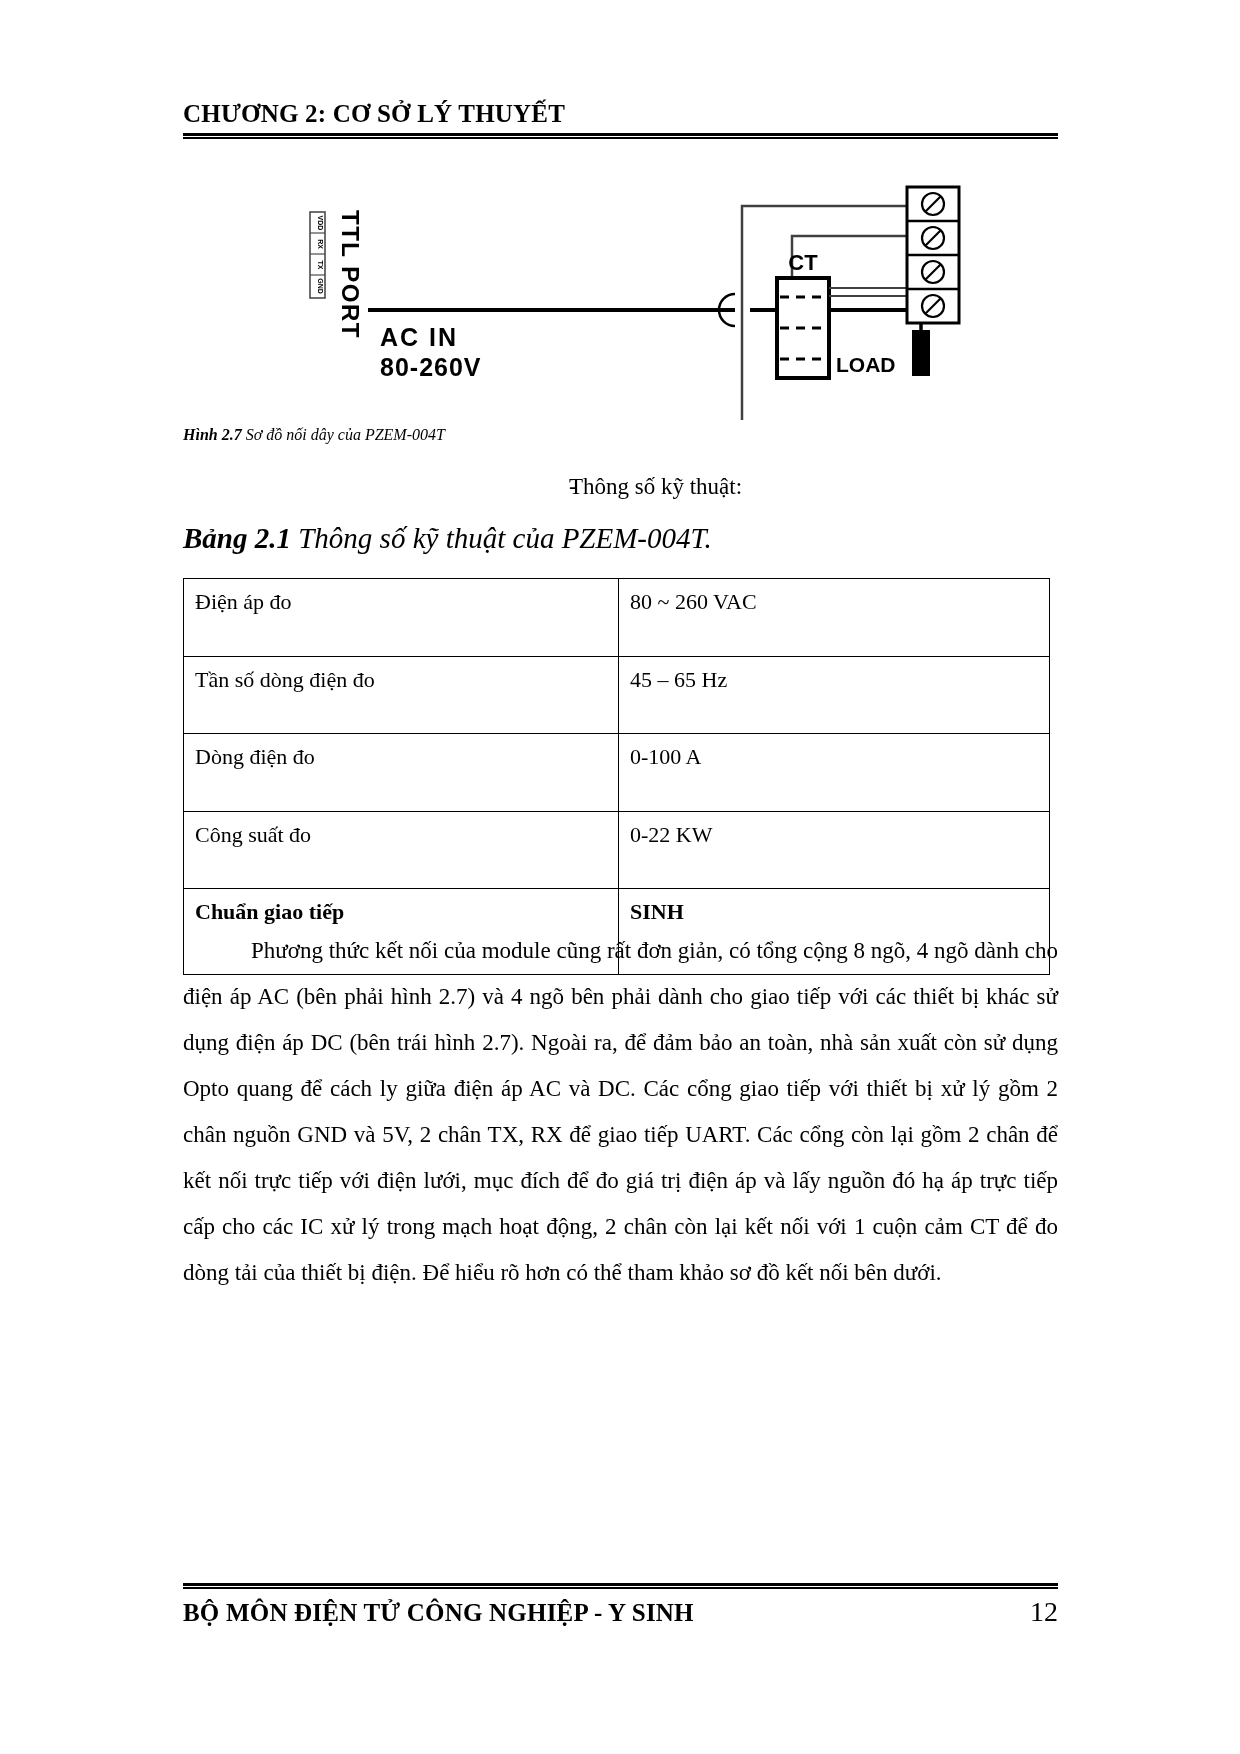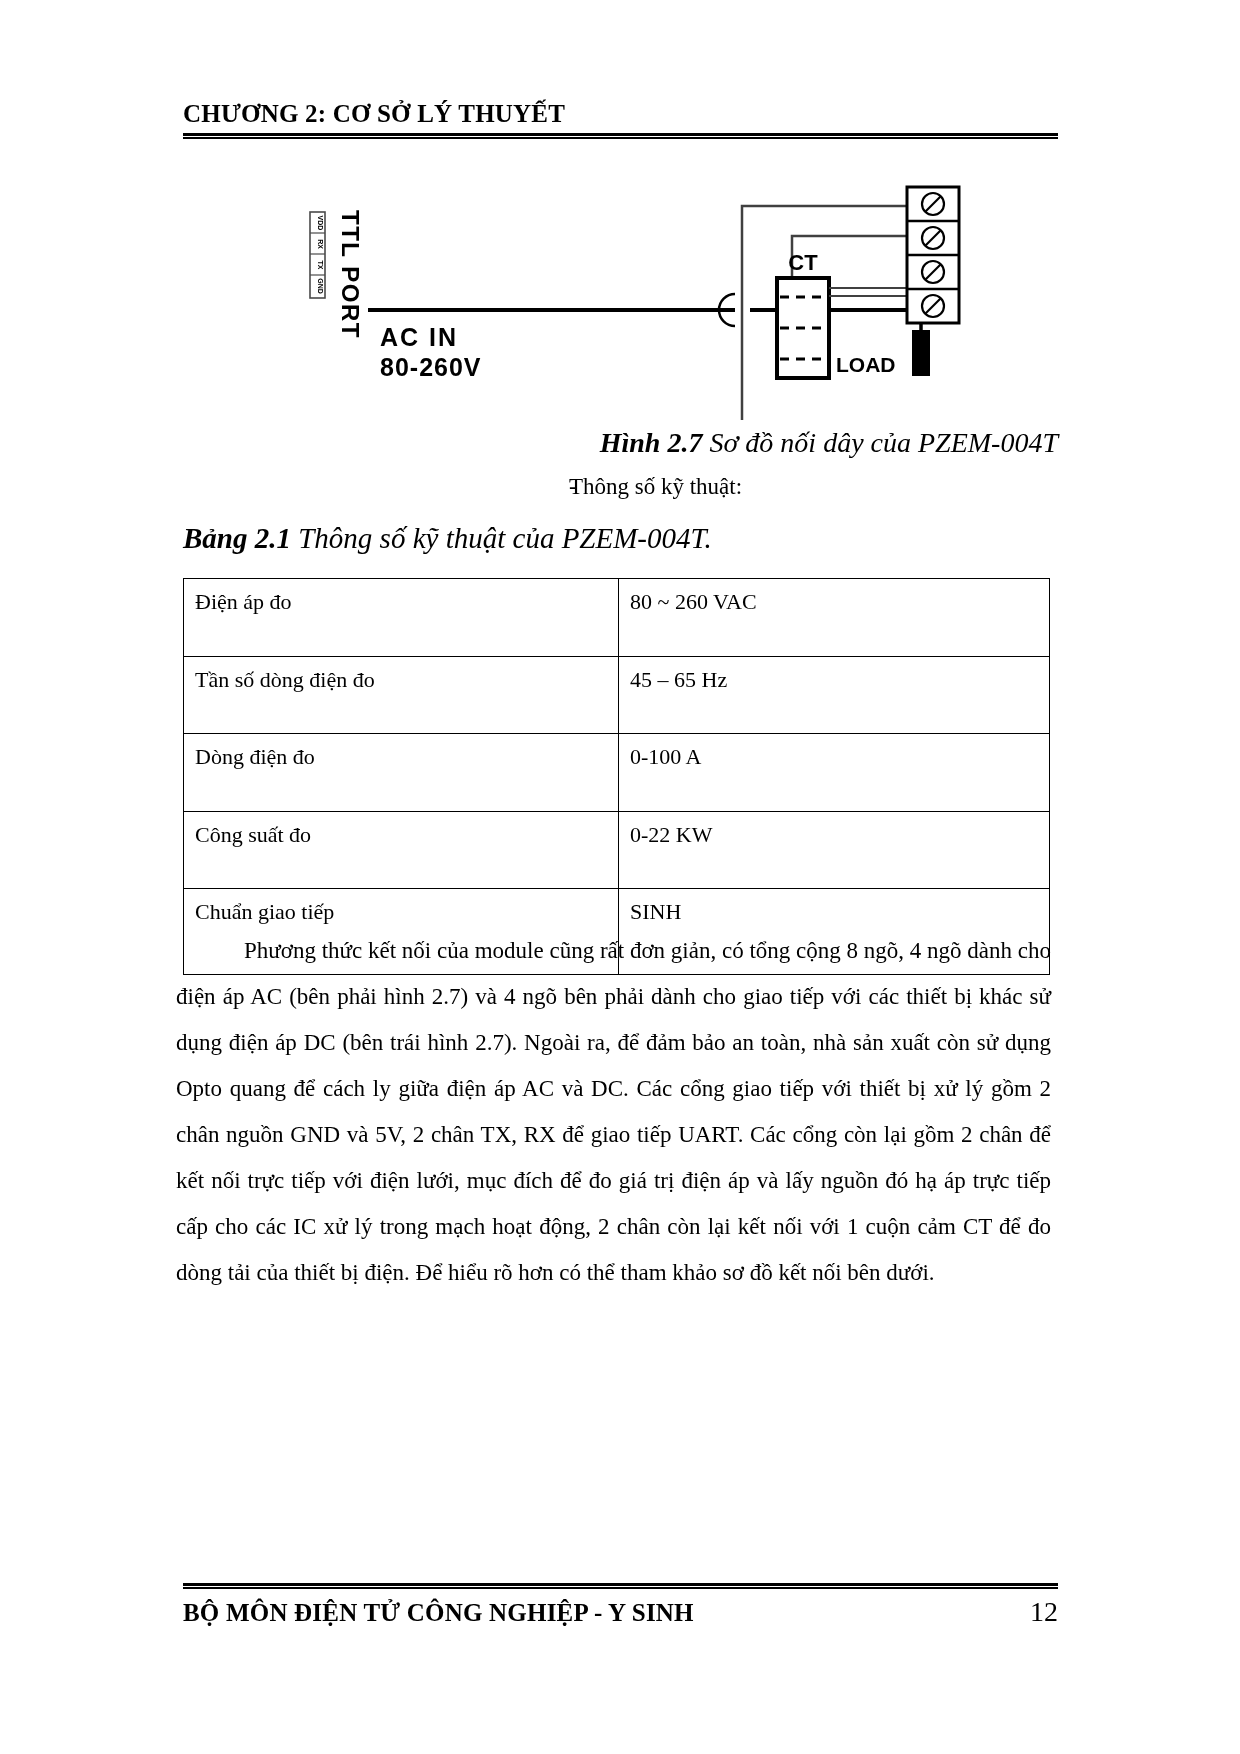--- a/index.html
+++ b/index.html
@@ -57,22 +57,22 @@
     width: 680px;
     height: 250px;
   }
   .figure-svg { display: block; }
 
   .figure-caption {
     position: absolute;
     left: 183px;
     top: 425px;
     width: 875px;
-    text-align: right;
-    font-size: 28px;
+    text-align: left;
+    font-size: 16px;
     font-style: italic;
     line-height: 1.3;
     font-family: Liberation Serif, serif;
   }
   .figure-caption b {
     font-weight: bold;
     font-style: italic;
   }
 
   
@@ -118,26 +118,26 @@
   }
   .spec-table td {
     border: 1.6px solid #000;
     vertical-align: top;
     padding: 9px 11px 40px 11px;
     font-size: 22px;
     line-height: 1.25;
   }
   .spec-table td.col-label { width: 412px; }
   .spec-table td.col-value { width: 408px; }
-  .spec-table tr:last-child td { padding-bottom: 48px; }
+  .spec-table tr:last-child td { padding-bottom: 48px; font-weight: bold; }
 
   
   .body-para {
     position: absolute;
-    left: 176px;
+    left: 183px;
     top: 928px;
     width: 875px;
     font-size: 23px;
     line-height: 2.0;
     text-align: justify;
     text-justify: inter-word;
   }
   .body-para .indent-first {
     display: inline-block;
     width: 68px;

